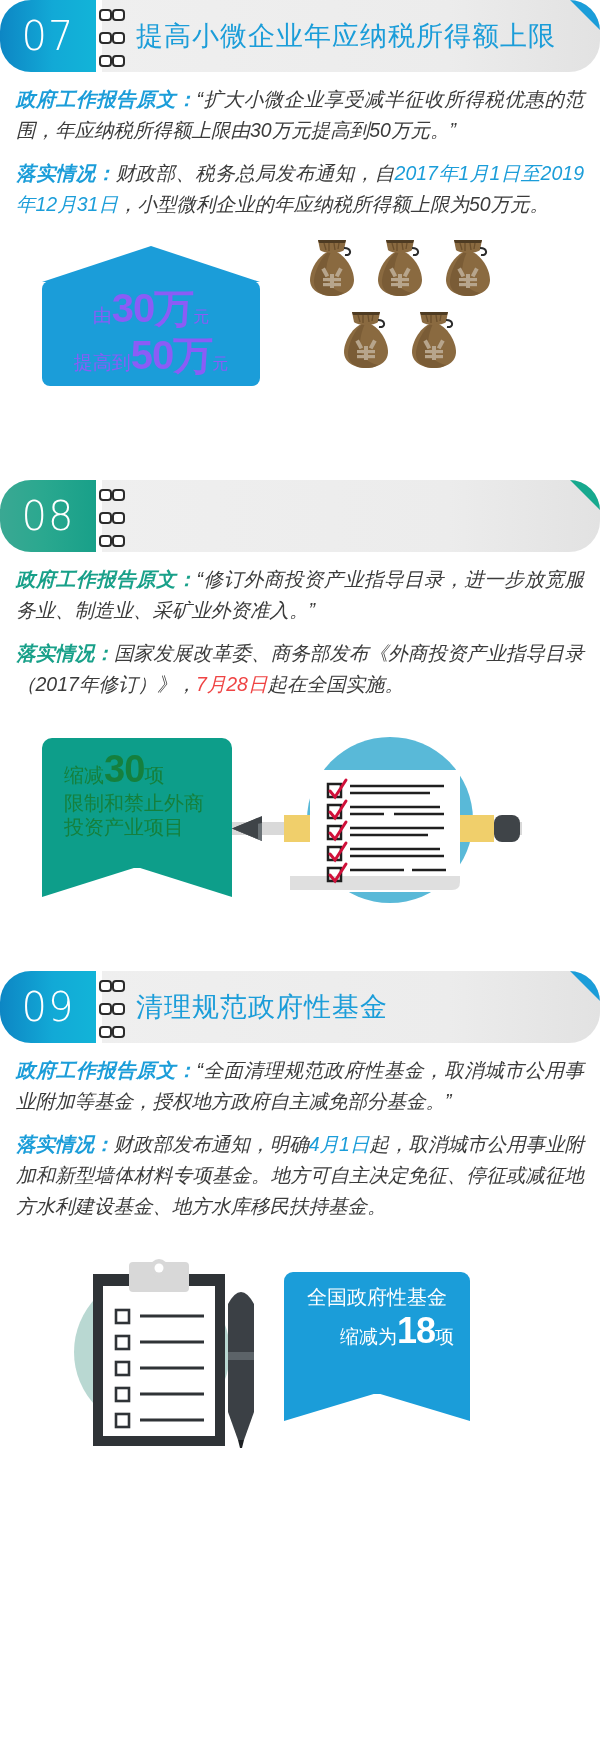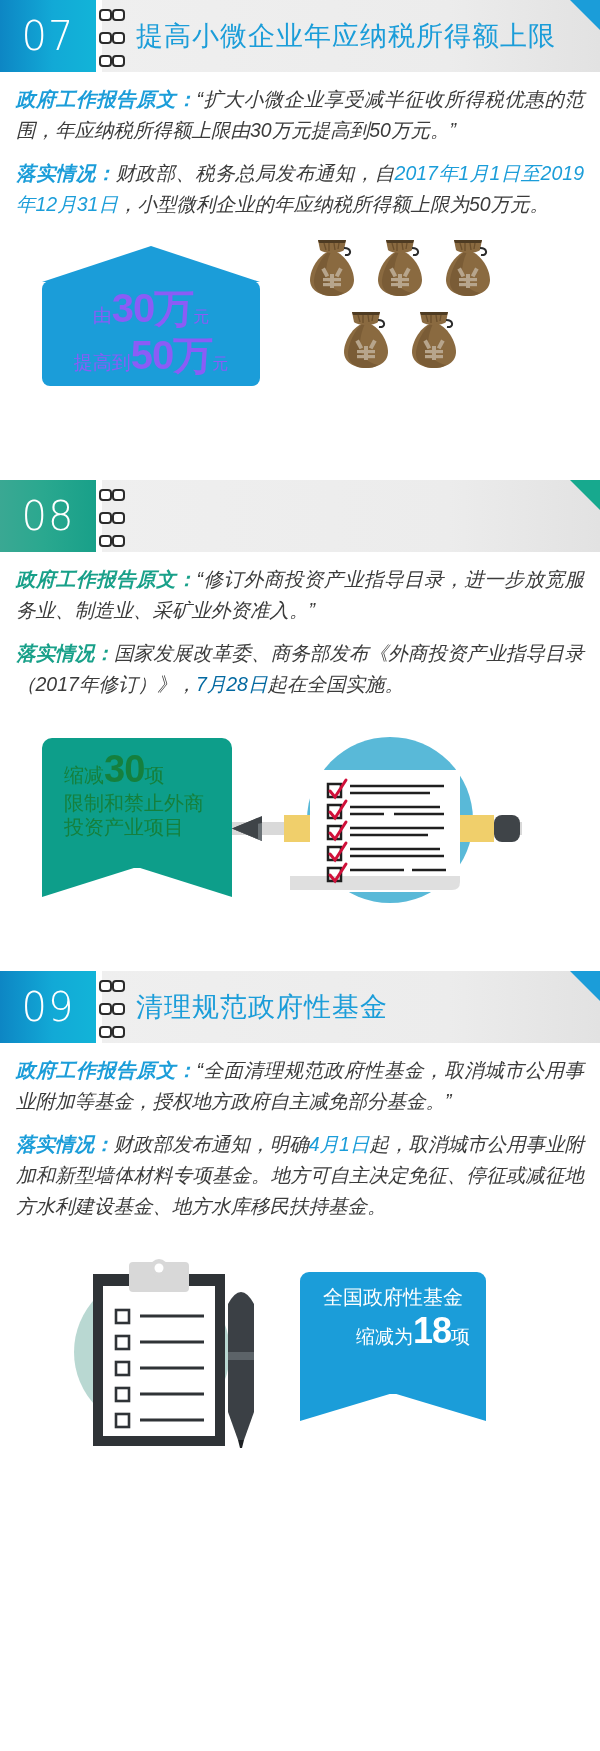--- a/index.html
+++ b/index.html
@@ -12,20 +12,21 @@
   }
 
   .section { position: relative; width: 600px; }
 
   
   .sec-header {
     position: relative;
     height: 72px;
     width: 600px;
     overflow: hidden;
+    border-radius: 31px;
   }
   .hdr-bg {
     position: absolute; left: 96px; top: 0; right: 0; height: 72px;
     background: linear-gradient(to right, #efefef 0%, #ececec 70%, #e2e2e2 100%);
   }
   .hdr-corner {
     position: absolute; top: 0; right: 0;
     width: 0; height: 0;
     border-top: 30px solid #1b9dd9;
     border-left: 30px solid transparent;
@@ -77,21 +78,21 @@
 
   
   .sec-body { padding: 12px 16px 0 16px; font-style: italic; }
   .para {
     font-size: 19.5px; line-height: 31px; color: #3b3b3b;
     margin-bottom: 12px; text-align: justify;
   }
   .lbl { font-weight: bold; color: #1b9dd9; }
   .sec-teal .lbl { color: #18a089; }
   .hl { color: #1b9dd9; }
-  .sec-teal .hl { color: #0369a1; }
+  .sec-teal .hl { color: #ef4444; }
 
   
   .illus { position: relative; width: 600px; }
 
   
   .badge07 {
     position: absolute; left: 42px; top: 14px;
     width: 218px; height: 140px;
   }
   .badge07 .b-top {
@@ -137,21 +138,21 @@
   }
   .badge08 .b-lines {
     position: absolute; top: 12px; left: 22px; color: #15803d; text-align: left;
   }
   .badge08 .b-row { margin-bottom: 4px; }
   .badge08 .b-big { font-size: 38px; font-weight: bold; }
   .badge08 .b-sm { font-size: 20px; }
 
   
   .badge09 {
-    position: absolute; left: 300px; top: 38px;
+    position: absolute; left: 284px; top: 38px;
     width: 180px; height: 150px;
   }
   .badge09 .b-body {
     position: absolute; top: 0; left: 0;
     width: 186px; height: 122px;
     background: #1b9dd9;
     border-radius: 9px 9px 0 0;
   }
   .badge09 .b-bottom {
     position: absolute; top: 121px; left: 0;

